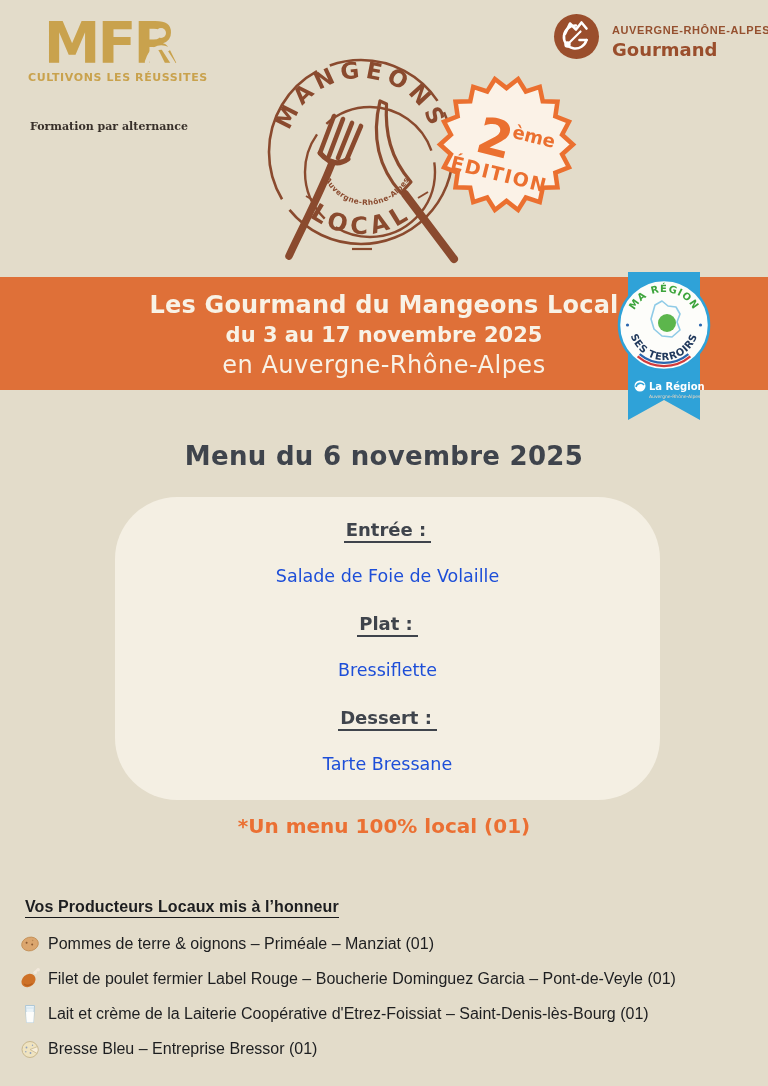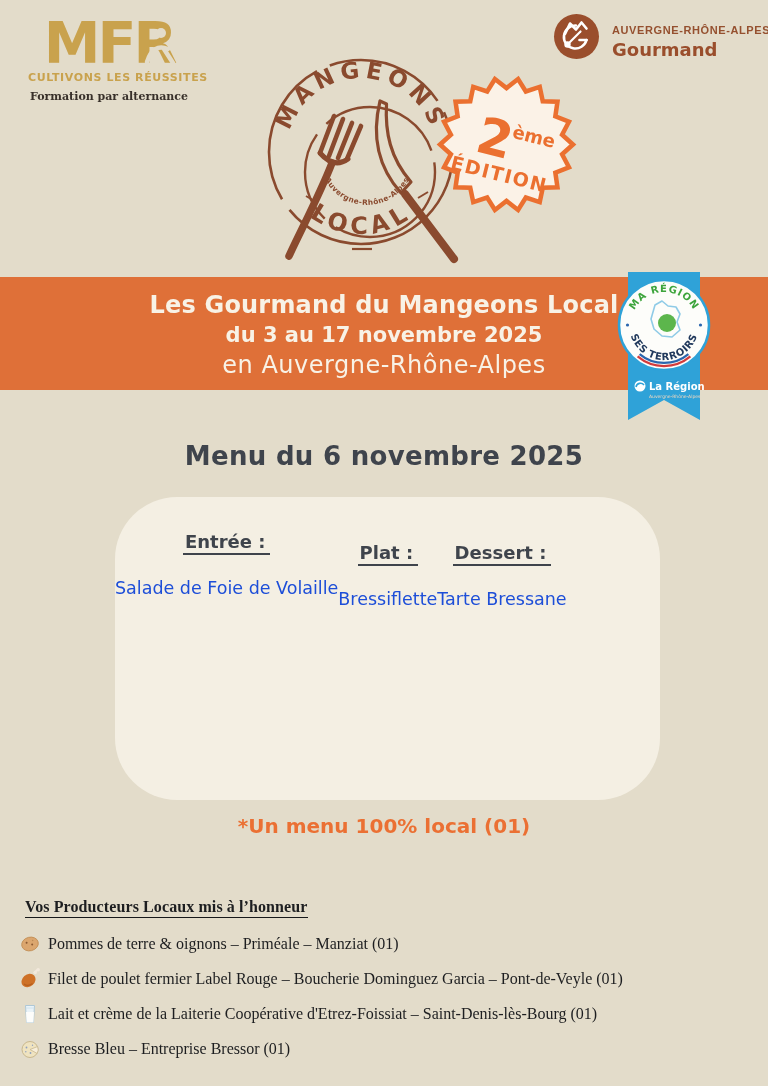--- a/index.html
+++ b/index.html
@@ -8,46 +8,46 @@
     background:#E3DCCA; font-family:"DejaVu Sans", sans-serif;
   }
   .abs{position:absolute;}
   
   .mfr{left:28px; top:18px; width:162px; text-align:center; color:#C9A24D;}
   .mfr-acronym{font-size:57px; line-height:50px; font-weight:bold; letter-spacing:-3px; position:relative;}
   .mfr-person{position:absolute; left:112px; top:6px;}
   .mfr-tagline{font-size:11px; font-weight:bold; letter-spacing:0.6px; margin-top:3px; white-space:nowrap;}
   .mfr-sub{display:flex; align-items:center; justify-content:center; gap:6px; margin-top:6px; color:#38302A;}
   .mfr-sub .rule{width:17px; height:0; border-top:1.6px solid #38302A;}
-  .mfr-sub .txt{font-size:11px; font-weight:bold; white-space:nowrap; font-family:"DejaVu Serif", serif;}
+  .mfr-sub .txt{font-size:11px; font-weight:bold; white-space:nowrap; font-family:"DejaVu Serif", serif;margin-top:30px;}
   
   .gourmand-mark{left:553px; top:13px;}
   .gourmand-text{left:612px; top:24px; color:#9A4E2C;}
   .gourmand-region{font-size:11px; font-weight:bold; letter-spacing:0.6px; color:#95502F; font-family:"Liberation Sans", sans-serif; white-space:nowrap;}
   .gourmand-name{font-size:18px; font-weight:bold; margin-top:3px;}
   
   .stamp{left:262px; top:46px;}
   .edition{left:436px; top:74px;}
   
   .banner{left:0; top:277px; width:768px; height:113px; background:#DF7038; color:#F8F2E6; text-align:center;}
   .banner-l1{font-size:24px; font-weight:bold; margin-top:12px; line-height:32px; letter-spacing:0.2px;}
   .banner-l2{font-size:21px; font-weight:bold; line-height:29px;}
   .banner-l3{font-size:24px; font-weight:normal; line-height:30px; letter-spacing:0.5px;}
   .ribbon{left:613px; top:270px;}
   
   .menu-heading{left:0; top:441px; width:768px; text-align:center; font-size:26px; font-weight:bold; color:#3F444C; letter-spacing:0.3px;}
   .card{left:115px; top:497px; width:545px; height:303px; background:#F4EFE3; border-radius:62px; text-align:center;}
-  .card-inner{padding-top:21px; display:flex; flex-direction:row; align-items:center;}
+  .card-inner{padding-top:21px; display:flex; flex-direction:column; align-items:center;}
   .course-label{font-size:18px; font-weight:bold; color:#3F444C; border-bottom:2.5px solid #3F444C; padding:0 5px 1px 2px; line-height:24px;}
   .course-dish{font-size:17.5px; color:#1d4ed8; margin-top:21px; line-height:26px;}
   .course + .course .course-label-wrap{margin-top:23px;}
   .course{display:flex; flex-direction:column; align-items:center;}
   .menu-note{left:0; top:814px; width:768px; text-align:center; font-size:20px; font-weight:bold; color:#EB7033;}
   
-  .producers{left:25px; top:898px; width:730px; color:#1D1E20; font-family:Liberation Serif, serif;}
+  .producers{left:25px; top:898px; width:730px; color:#1D1E20; font-family:Liberation Sans, sans-serif;}
   .producers-heading{display:inline-block; font-size:16px; font-weight:bold; border-bottom:1.6px solid #17181A; padding-bottom:1px; letter-spacing:0.1px;}
   .producer-item{display:flex; align-items:center; gap:7px; margin-top:13px; font-size:16px; line-height:20px;}
   .producer-item:first-of-type{margin-top:15px;}
   .picon{flex:0 0 auto; margin-left:-6px;}
 </style>
 </head>
 <body>
 
 <div class="poster">
 

